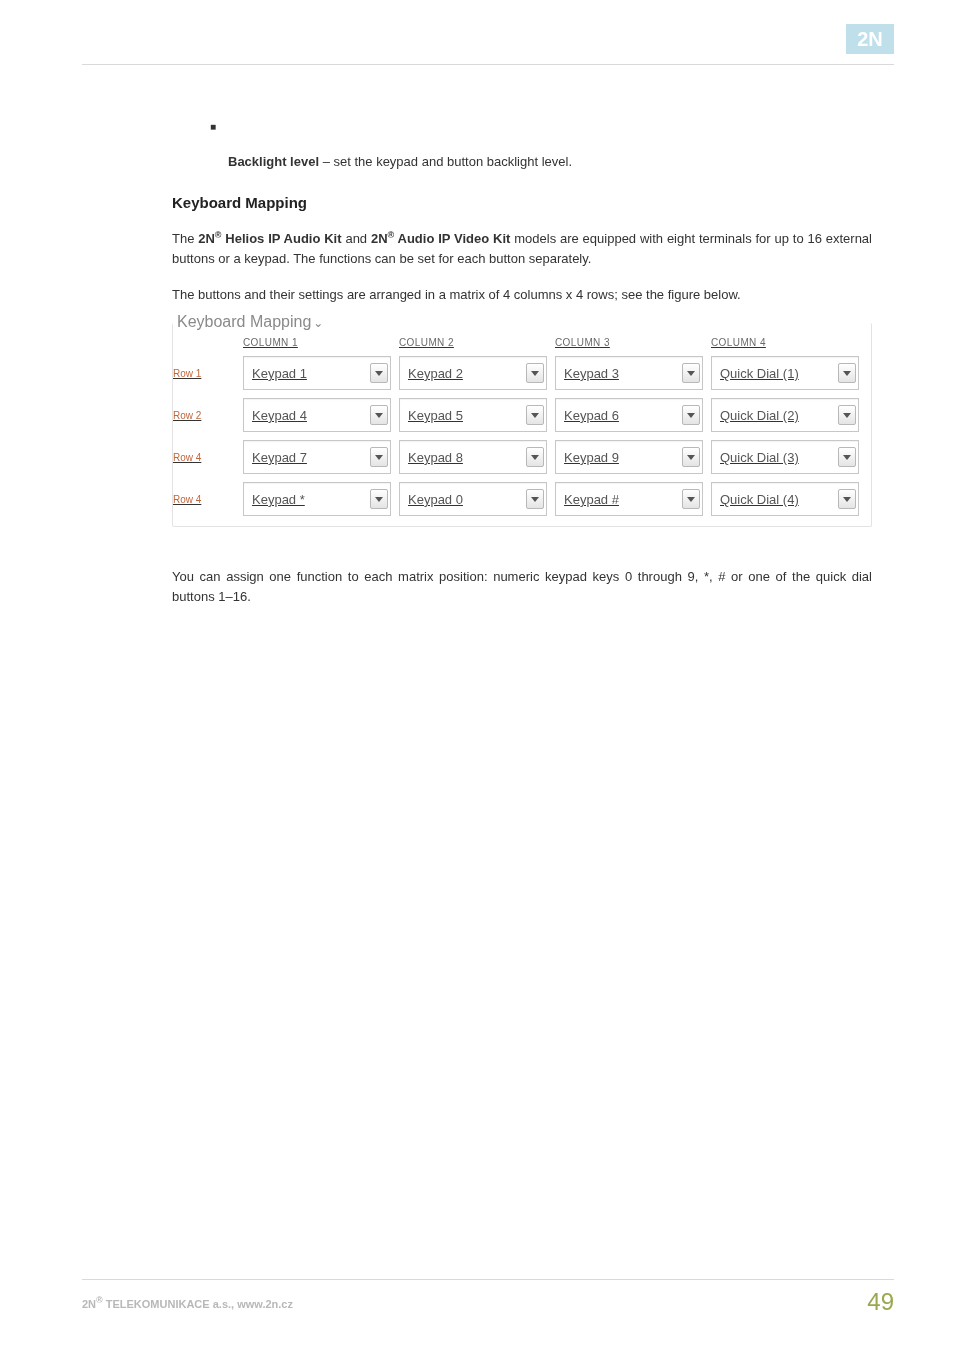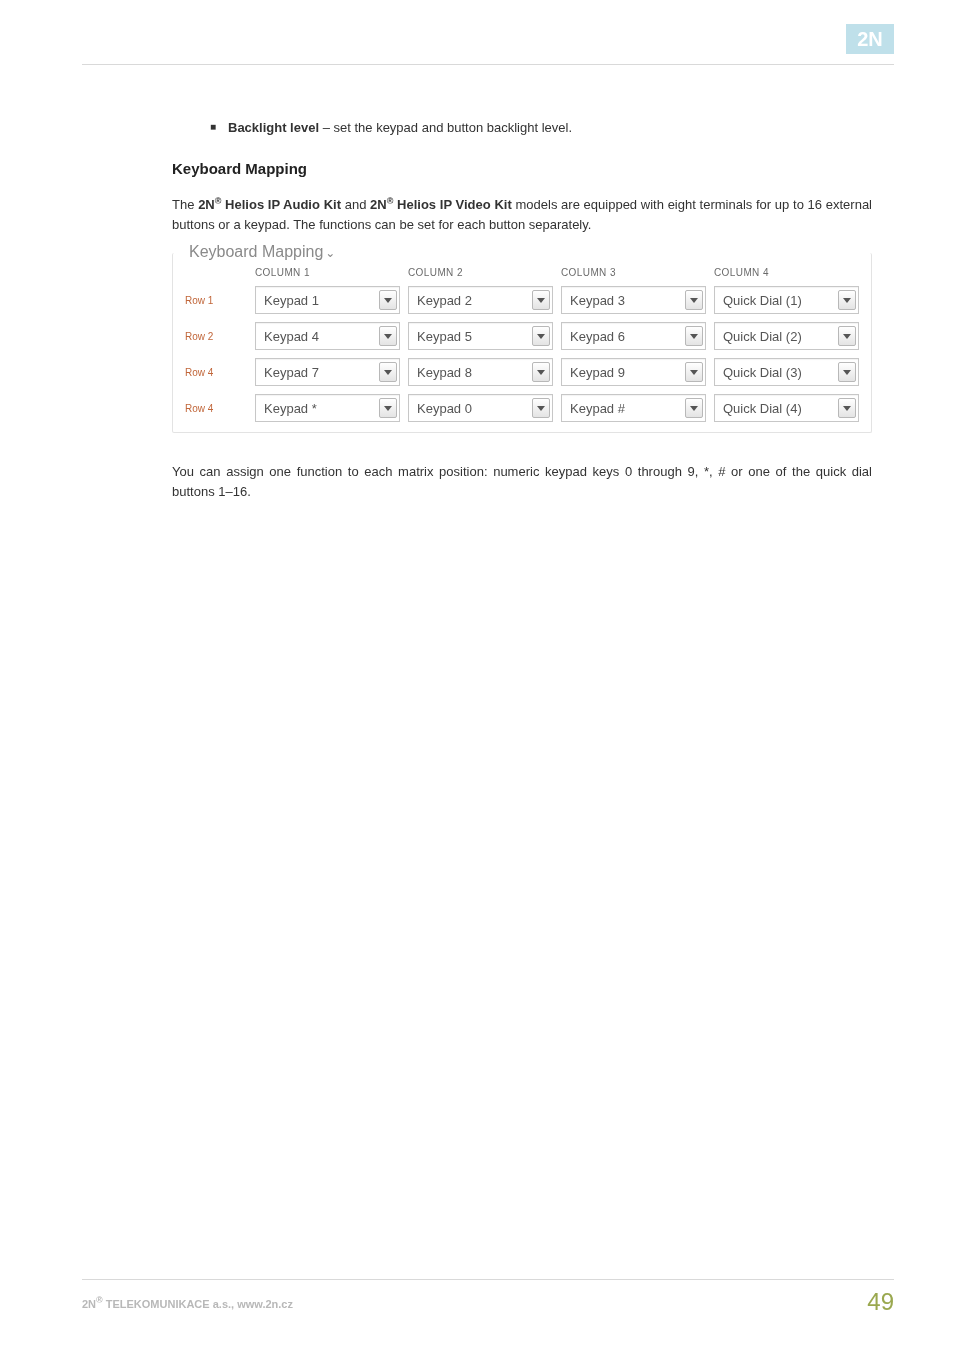--- a/index.html
+++ b/index.html
@@ -41,42 +41,43 @@
     margin-left: 38px;
     margin-bottom: 22px;
     font-size: 13px;
   }
   .bullet-mark {
     width: 18px;
     flex-shrink: 0;
     font-size: 10px;
     line-height: 18px;
   }
-  .bullet-text { line-height: 20px; }
+  .bullet-text { line-height: 20px; margin-top: 34px; }
   .subheading {
     font-size: 15px;
     font-weight: bold;
     color: #222;
     margin: 10px 0 14px 0;
     font-family: Arial, Verdana, sans-serif;
   }
   .para {
     font-size: 13px;
     line-height: 20px;
     margin-bottom: 16px;
     text-align: justify;
   }
   .sup { font-size: 9px; vertical-align: super; }
   .mapping-card {
     margin-top: 18px;
-    padding: 0 12px 10px 12px;
+    padding: 0 12px 10px 0;
     border: 1px solid #e3e3e3;
     border-top: none;
     border-radius: 2px;
     position: relative;
+    text-decoration: underline;
   }
   .card-legend {
     position: relative;
     top: -10px;
     background: #fff;
     display: inline-block;
     padding: 0 4px;
     color: #8a8a8a;
     font-size: 16px;
     font-family: Arial, sans-serif;
@@ -99,21 +100,21 @@
     font-family: Arial, sans-serif;
   }
   .rowlabel {
     font-size: 10px;
     color: #c1663a;
     font-family: Arial, sans-serif;
   }
   .dropdown {
     display: flex;
     align-items: center;
-    height: 28px;
+    height: 34px;
     border: 1px solid #c7c7c7;
     background: #fff;
     padding: 0 2px 0 8px;
     font-size: 13px;
     color: #555;
     font-family: Arial, sans-serif;
     box-shadow: inset 0 1px 1px rgba(0,0,0,0.05);
   }
   .dropdown .dd-label {
     flex: 1;
@@ -174,23 +175,24 @@
     <div class="bullet-row">
       <div class="bullet-mark">■</div>
       <div class="bullet-text">
         <strong>Backlight level</strong><span> – set the keypad and button backlight level.</span>
       </div>
     </div>
 
     <div class="subheading">Keyboard Mapping</div>
 
     <div class="para">
-      <span>The </span><strong><span>2N</span><span class="sup">®</span><span> Helios IP Audio Kit</span></strong><span> and </span><strong><span>2N</span><span class="sup">®</span><span> Helios IP Video Kit</span></strong><span> models are equipped with eight terminals for up to 16 external buttons or a keypad. The functions can be set for each button separately.</span>
+      <span>The </span><strong><span>2N</span><span class="sup">®</span><span> Helios IP Audio Kit</span></strong><span> and </span><strong><span>2N</span><span class="sup">®</span><span> Audio IP Video Kit</span></strong><span> models are equipped with eight terminals for up to 16 external buttons or a keypad. The functions can be set for each button separately.</span>
     </div>
 
+    <div class="para">The buttons and their settings are arranged in a matrix of 4 columns x 4 rows; see the figure below.</div>
 
     <div class="mapping-card">
       <div class="card-legend">
         <span>Keyboard Mapping</span><span class="chev">⌄</span>
       </div>
       <div class="grid">
         <div></div>
         <div class="colhead">COLUMN 1</div>
         <div class="colhead">COLUMN 2</div>
         <div class="colhead">COLUMN 3</div>
@@ -327,21 +329,21 @@
             <span class="dd-label">Quick Dial (4)</span>
             <span class="dd-btn">
               <svg width="8" height="5">
                 <polygon points="0,0 8,0 4,5" fill="#555"></polygon>
               </svg>
             </span>
           </div>
       </div>
     </div>
 
-    <div class="para" style="margin-top:29px;">You can assign one function to each matrix position: numeric keypad keys 0 through 9, *, # or one of the quick dial buttons 1–16.</div>
+    <div class="para" style="margin-top:40px;">You can assign one function to each matrix position: numeric keypad keys 0 through 9, *, # or one of the quick dial buttons 1–16.</div>
   </div>
 
   <div class="hr-bottom"></div>
   <div class="footer-left">
     <span>2N</span><span class="sup">®</span><span> TELEKOMUNIKACE a.s., www.2n.cz</span>
   </div>
   <div class="footer-right">49</div>
 </div>
 
 </body></html>

